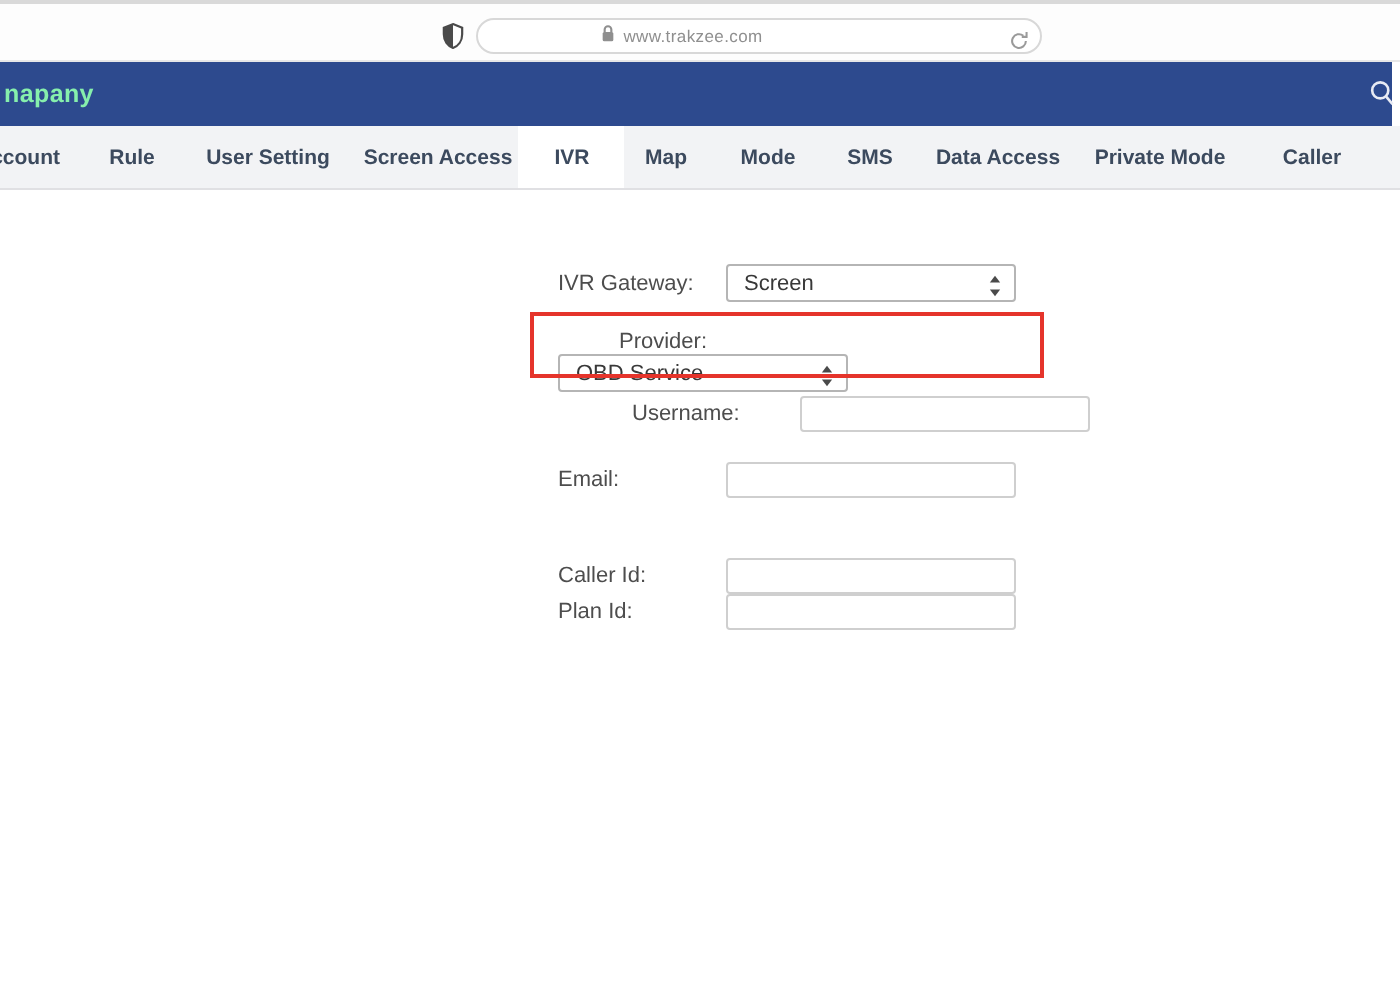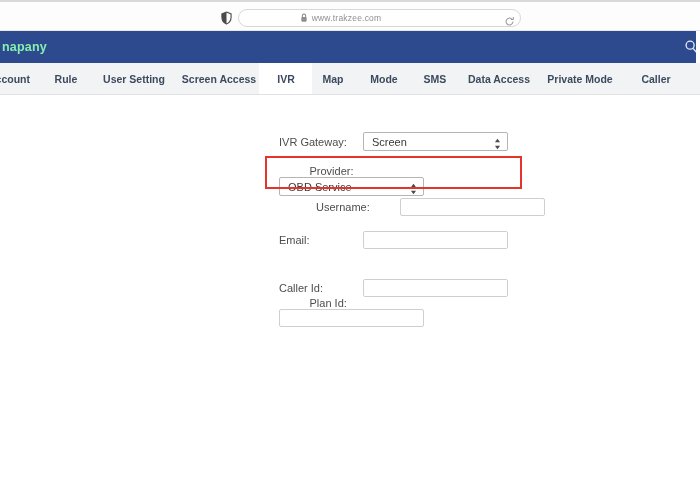--- a/index.html
+++ b/index.html
@@ -32,21 +32,21 @@
   
   .form{position:absolute;left:0;top:132px;width:700px;}
   .frow{position:absolute;left:279px;display:flex;align-items:center;}
   .flabel{width:84px;font-size:11px;color:#4d4d4d;}
   .fselect{position:relative;width:145px;height:19px;border:1px solid #b5b5b5;border-radius:2px;
            background:#fff;display:flex;align-items:center;padding-left:8px;cursor:pointer;}
   .fselect .val{font-size:11px;color:#383838;}
   .stepper{position:absolute;right:6px;top:3px;}
   .finput{width:145px;height:18px;border:1px solid #cfcfcf;border-radius:2px;background:#fff;
           padding:0 6px;font-size:11px;color:#333;outline:none;}
-  .row0{top:0;}  .row1{top:33px;flex-direction:column;} .row2{top:66px;margin-left:37px;} .row3{top:99px;} .row4{top:132px;margin-top:15px;} .row5{top:165px;flex-direction:column;}
+  .row0{top:0;}  .row1{top:33px;flex-direction:column;} .row2{top:66px;margin-left:37px;} .row3{top:99px;} .row4{top:132px;margin-top:15px;} .row5{top:165px;}
 
   .redbox{position:absolute;left:265px;top:156px;width:257px;height:33px;
           border:2.5px solid #e5342b;background:transparent;z-index:5;}
 </style>
 </head>
 <body>
 
 <div id="screen">
 
   <div class="chrome">

